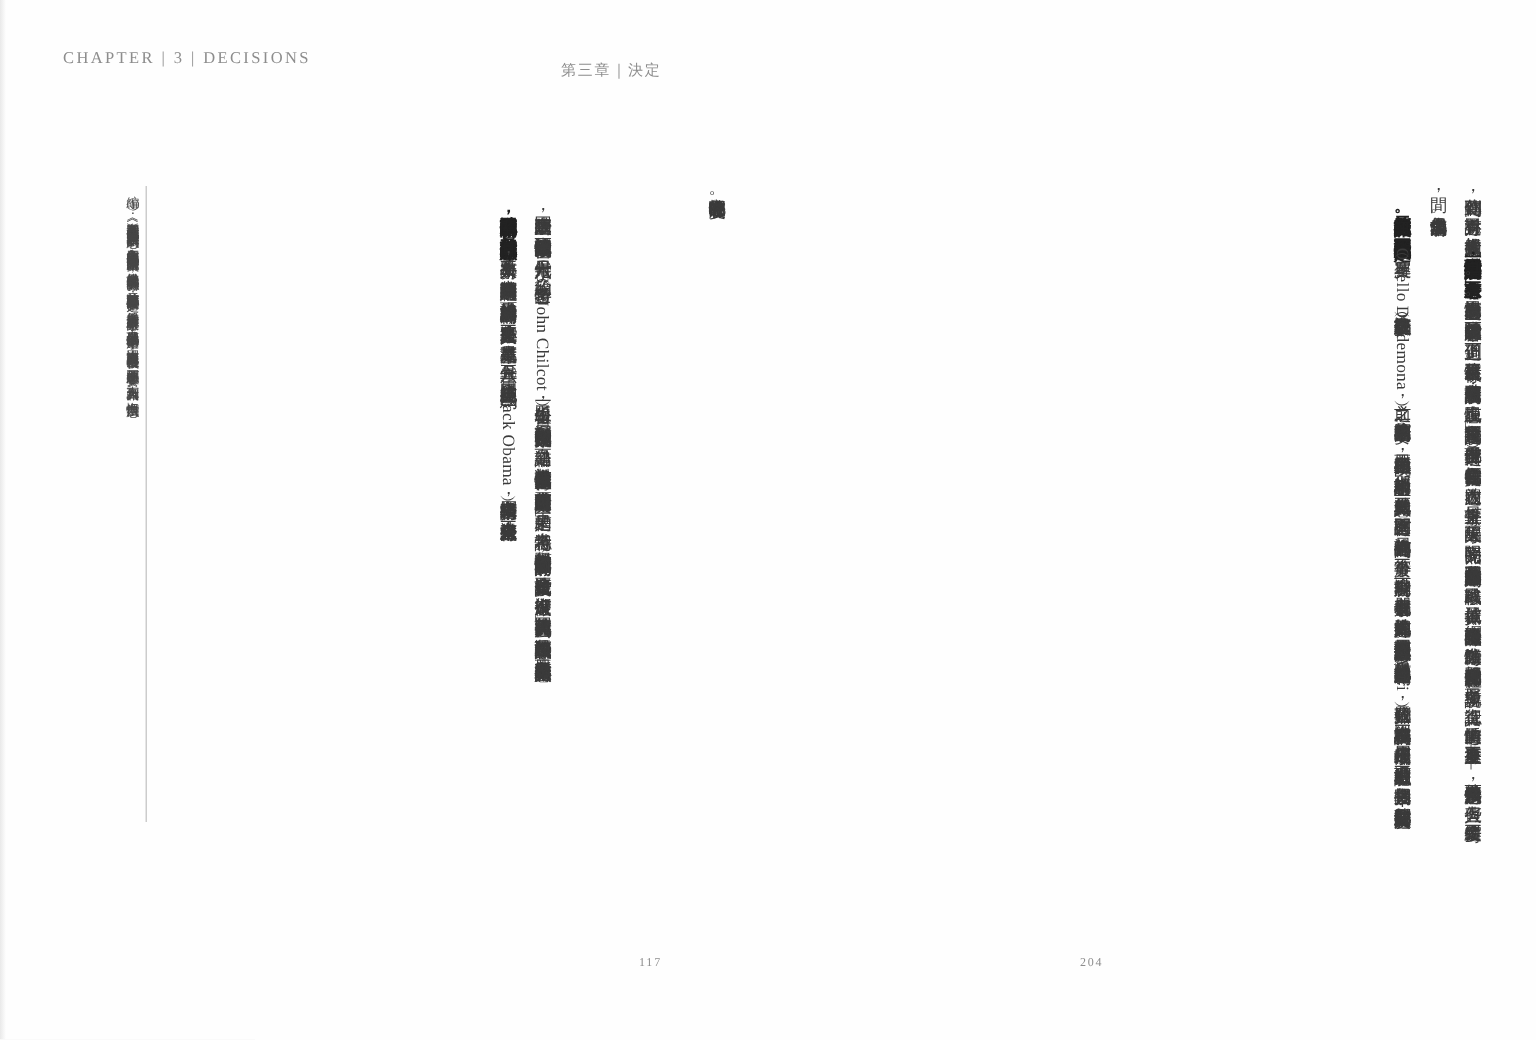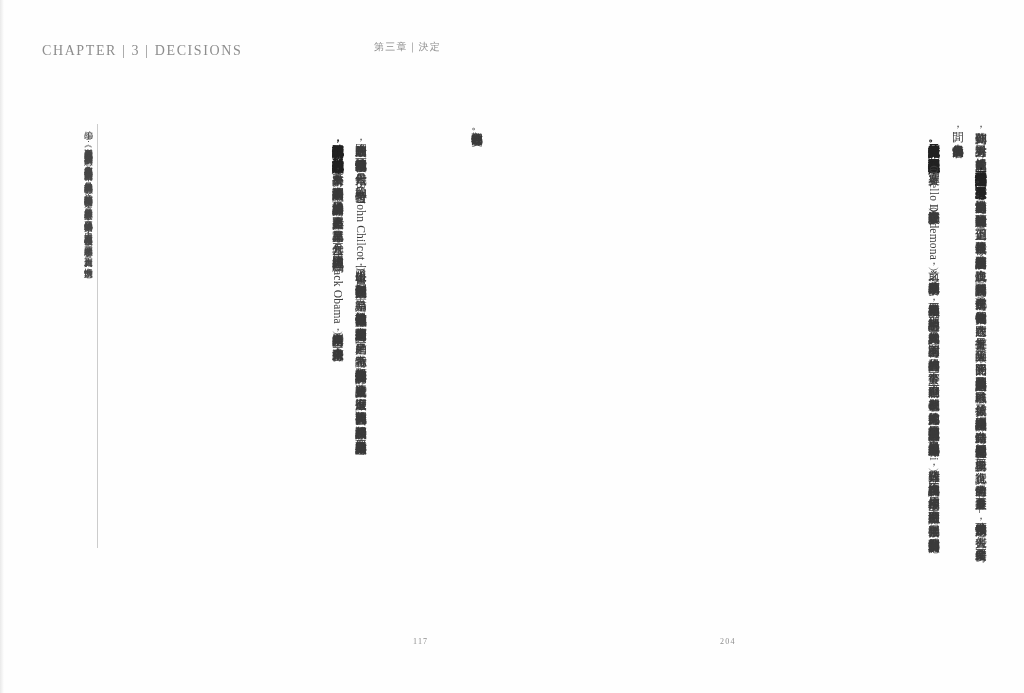--- a/index.html
+++ b/index.html
@@ -21,37 +21,37 @@
     left: 0; top: 0;
     width: 4px; height: 693px;
     background: linear-gradient(90deg, #e9e9e9, rgba(255,255,255,0));
   }
   .running-head {
     position: absolute;
     color: #8d8d8d;
     white-space: nowrap;
   }
   #running-head-left {
-    left: 42px; top: 43px;
-    font-size: 14px;
+    left: 42px; top: 33px;
+    font-size: 11px;
     letter-spacing: 1.6px;
   }
   #running-head-right {
     left: 374px; top: 40px;
     font-size: 10px;
     letter-spacing: 1.2px;
   }
   .folio {
     position: absolute;
     top: 637px;
     font-size: 8px;
     letter-spacing: 1.2px;
     color: #8d8d8d;
   }
-  #folio-left  { left: 413px; }
+  #folio-left  { left: 426px; }
   #folio-right { left: 720px; }
 
   .vtext {
     writing-mode: vertical-rl;
     text-orientation: mixed;
     color: #3b3b3b;
   }
   .main-block {
     position: absolute;
     top: 123px;

